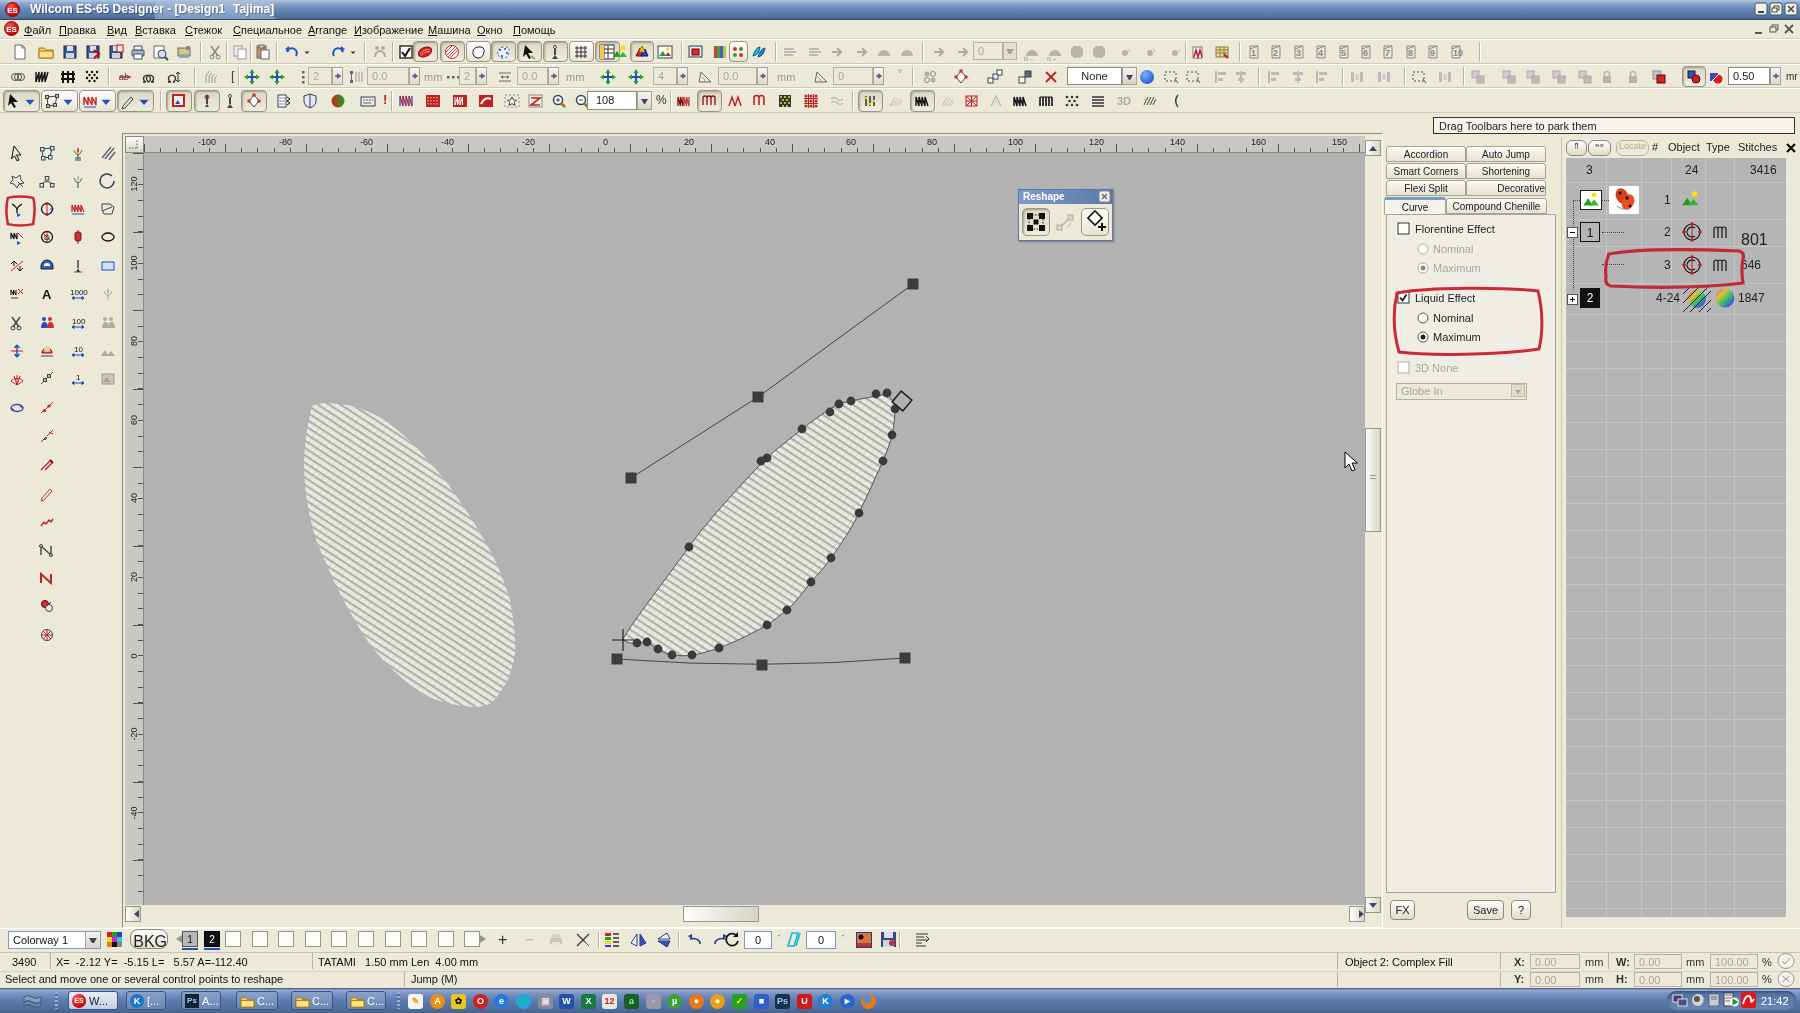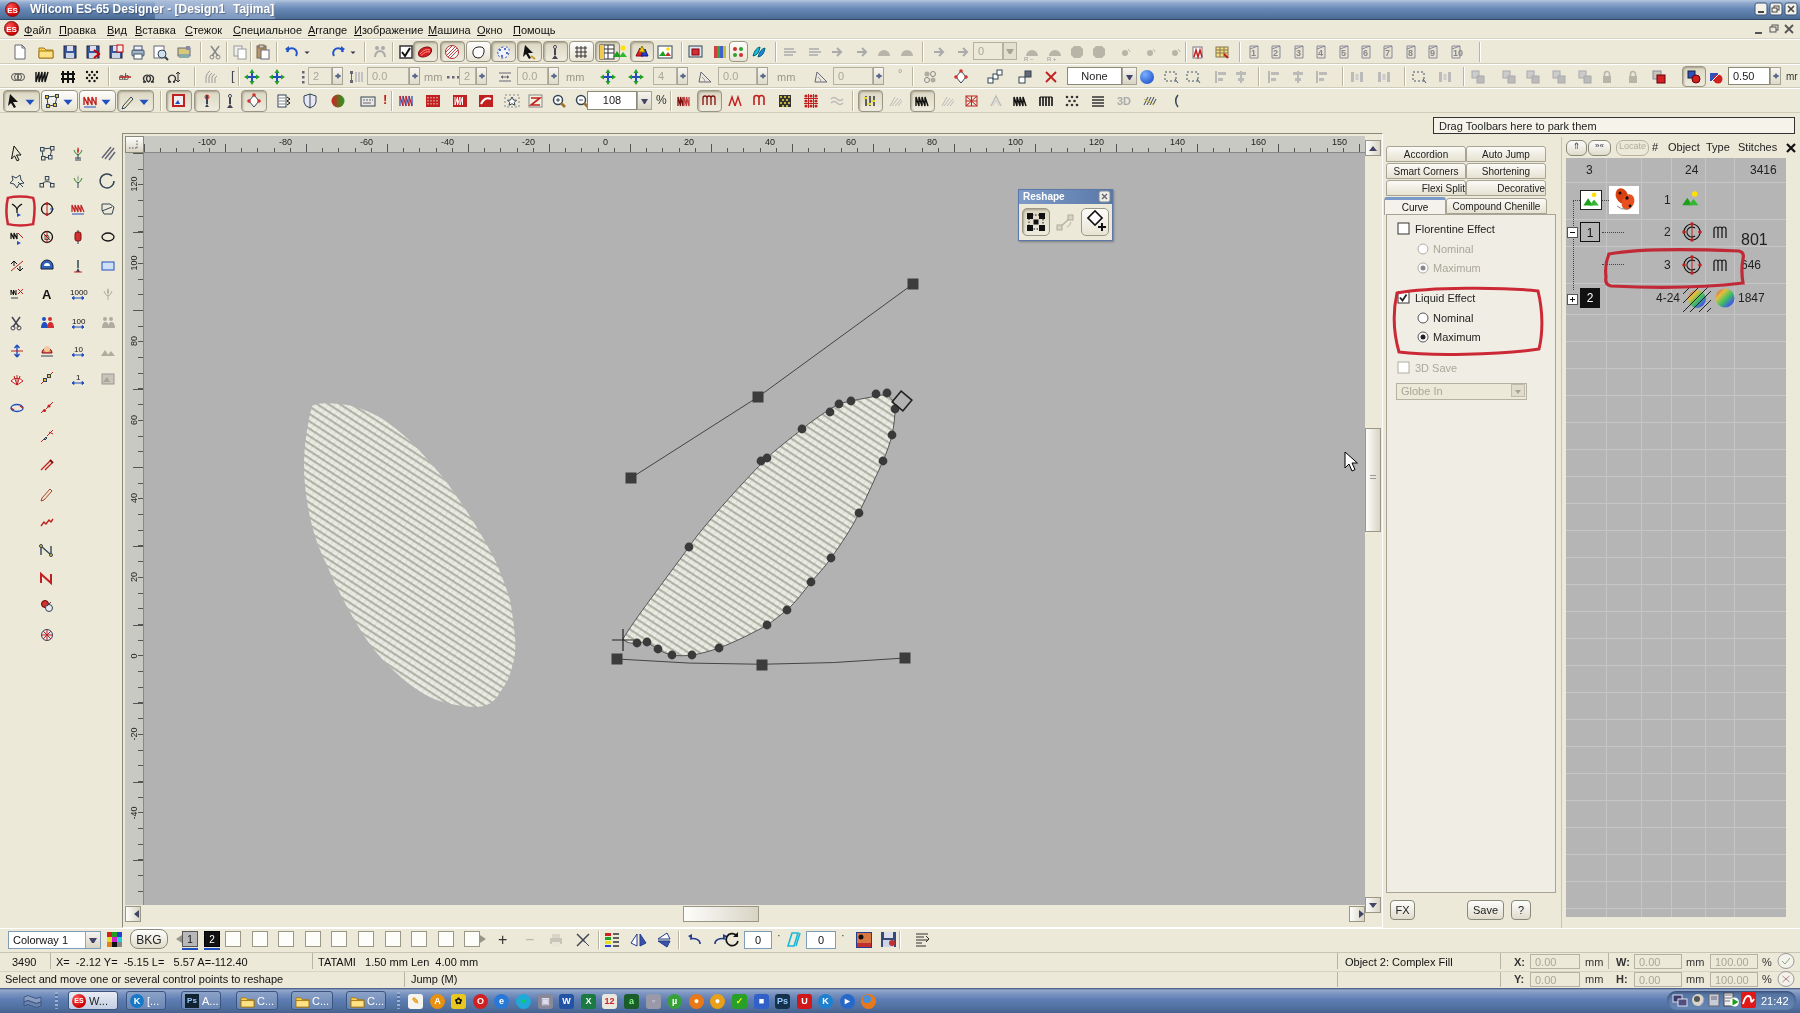--- a/index.html
+++ b/index.html
@@ -700,21 +700,21 @@
 <svg class="ic" style="left:551px;top:93px" width="16" height="16" viewBox="0 0 16 16">
     <circle cx="7" cy="7" r="4.5" fill="#fff" stroke="#345" stroke-width="1.5"></circle>
     <path d="M5 7 h4 M7 5 v4" stroke="#345"></path>
     <path d="M10 10 l4 4" stroke="#a07030" stroke-width="2.5"></path>
   </svg>
 <svg class="ic" style="left:574px;top:93px" width="16" height="16" viewBox="0 0 16 16">
     <circle cx="7" cy="7" r="4.5" fill="#fff" stroke="#345" stroke-width="1.5"></circle>
     <path d="M5 7 h4" stroke="#345"></path>
     <path d="M10 10 l4 4" stroke="#a07030" stroke-width="2.5"></path>
   </svg>
-<div class="inp" style="left:587px;top:91px;width:50px;height:19px;padding:2px 8px;border:1px solid #8a8a7a;color:#222;text-align:center;">108</div>
+<div class="inp" style="left:587px;top:91px;width:50px;height:19px;padding:2px 8px;border:1px solid #8a8a7a;color:#222;">108</div>
 <div class="abs" style="left:637px;top:91px;width:15px;height:19px;background:linear-gradient(#f6f5f0,#d8d4c4);border:1px solid #a8a494;">
     <div style="border:3px solid transparent;border-top:5px solid #446;margin:7px 3px;"></div>
   </div>
 <div class="abs" style="left:656px;top:93px;font-size:12px;color:#333;">%</div>
 <div class="sep" style="left:670px;top:91px;height:20px;"></div>
 <svg class="ic" style="left:676px;top:93px" width="16" height="16" viewBox="0 0 16 16">
     <path d="M2 13 v-9 l2.5 9 v-9 l2.5 9 v-9" stroke="#801010" fill="none" stroke-width="1.3"></path>
     <path d="M8 13 v-9 l2.5 9 v-9 l2.5 9 v-9" stroke="#c04040" fill="none" stroke-width="1.3"></path>
   </svg>
 <div class="tbtn on" style="left:697px;top:90px;width:25px;height:22px;"></div>
@@ -1169,21 +1169,21 @@
 <svg class="abs" style="left:66px;top:22px" width="21" height="21" viewBox="0 0 21 21">
       <rect x="5" y="1" width="10" height="10" fill="#fff" stroke="#111" stroke-width="1.6" transform="rotate(45 10 6)"></rect>
       <path d="M13 15 h8 M17 11 v8" stroke="#111" stroke-width="2"></path>
     </svg>
 </div>
 <div class="abs" style="left:1383px;top:137px;width:178px;height:791px;background:#ece9d8;"></div>
 <div class="abs" style="left:1386px;top:146px;width:80px;height:16px;background:linear-gradient(#fbfaf6,#e6e2d2);border:1px solid #a8a494;border-radius:3px 3px 0 0;font-size:10px;text-align:center;padding-top:2px;color:#222;">Accordion</div>
 <div class="abs" style="left:1466px;top:146px;width:80px;height:16px;background:linear-gradient(#fbfaf6,#e6e2d2);border:1px solid #a8a494;border-radius:3px 3px 0 0;font-size:10px;text-align:center;padding-top:2px;color:#222;">Auto Jump</div>
 <div class="abs" style="left:1386px;top:163px;width:80px;height:16px;background:linear-gradient(#fbfaf6,#e6e2d2);border:1px solid #a8a494;border-radius:3px 3px 0 0;font-size:10px;text-align:center;padding-top:2px;color:#222;">Smart Corners</div>
 <div class="abs" style="left:1466px;top:163px;width:80px;height:16px;background:linear-gradient(#fbfaf6,#e6e2d2);border:1px solid #a8a494;border-radius:3px 3px 0 0;font-size:10px;text-align:center;padding-top:2px;color:#222;">Shortening</div>
-<div class="abs" style="left:1386px;top:180px;width:80px;height:16px;background:linear-gradient(#fbfaf6,#e6e2d2);border:1px solid #a8a494;border-radius:3px 3px 0 0;font-size:10px;text-align:right;padding-top:2px;color:#222;">Flexi Split</div>
+<div class="abs" style="left:1386px;top:180px;width:80px;height:16px;background:linear-gradient(#fbfaf6,#e6e2d2);border:1px solid #a8a494;border-radius:3px 3px 0 0;font-size:10px;text-align:center;padding-top:2px;color:#222;">Flexi Split</div>
 <div class="abs" style="left:1466px;top:180px;width:80px;height:16px;background:linear-gradient(#fbfaf6,#e6e2d2);border:1px solid #a8a494;border-radius:3px 3px 0 0;font-size:10px;text-align:right;padding-top:2px;color:#222;">Decorative</div>
 <div class="abs" style="left:1384px;top:197px;width:62px;height:18px;background:#f4f2ea;border:1px solid #a8a494;border-bottom:none;border-top:3px solid #7a98c8;border-radius:3px 3px 0 0;font-size:10px;text-align:center;padding-top:2px;color:#111;">Curve</div>
 <div class="abs" style="left:1446px;top:198px;width:101px;height:16px;background:linear-gradient(#fbfaf6,#e6e2d2);border:1px solid #a8a494;border-radius:3px 3px 0 0;font-size:10px;text-align:center;padding-top:2px;color:#222;">Compound Chenille</div>
 <div class="abs" style="left:1386px;top:214px;width:170px;height:679px;background:#f0eee4;border:1px solid #a8a494;"></div>
 <svg class="abs" style="left:1397px;top:222px" width="13" height="13">
     <rect x="1" y="1" width="11" height="11" fill="#fff" stroke="#333"></rect>
   </svg>
 <div class="abs" style="left:1415px;top:223px;font-size:11px;color:#222;">Florentine Effect</div>
 <svg class="abs" style="left:1417px;top:243px" width="12" height="12">
     <circle cx="6" cy="6" r="5" fill="#fff" stroke="#b0aca0"></circle>
@@ -1204,21 +1204,21 @@
   </svg>
 <div class="abs" style="left:1433px;top:312px;font-size:11px;color:#222;">Nominal</div>
 <svg class="abs" style="left:1417px;top:331px" width="12" height="12">
     <circle cx="6" cy="6" r="5" fill="#fff" stroke="#555"></circle>
     <circle cx="6" cy="6" r="2.5" fill="#222"></circle>
   </svg>
 <div class="abs" style="left:1433px;top:331px;font-size:11px;color:#222;">Maximum</div>
 <svg class="abs" style="left:1397px;top:361px" width="13" height="13">
     <rect x="1" y="1" width="11" height="11" fill="#fff" stroke="#b0aca0"></rect>
   </svg>
-<div class="abs" style="left:1415px;top:362px;font-size:11px;color:#aaa69a;">3D Save</div>
+<div class="abs" style="left:1415px;top:362px;font-size:11px;color:#aaa69a;">3D None</div>
 <div class="abs" style="left:1396px;top:383px;width:131px;height:17px;background:#ece9d8;border:1px solid #b5b2a4;font-size:11px;color:#aaa69a;padding:1px 4px;">Globe In<div class="abs" style="right:1px;top:0px;width:14px;height:13px;background:#e0dccc;border:1px solid #c0bcac;">
       <div style="border:3px solid transparent;border-top:4px solid #a8a494;margin:5px 3px;"></div>
     </div></div>
 <svg class="abs" style="left:1389px;top:283px" width="158" height="76" viewBox="0 0 158 76">
     <path d="M8 10 C40 4 115 4 149 8 C154 28 154 50 150 66 C110 72 40 73 10 69 C4 48 4 28 8 10 Z" fill="none" stroke="#cc2936" stroke-width="3"></path>
   </svg>
 <div class="abs" style="left:1390px;top:900px;width:25px;height:20px;border:1px solid #8a8a7a;border-radius:4px;background:linear-gradient(#fdfdfb,#e0dccc);font-size:11px;text-align:center;padding-top:3px;color:#222;">FX</div>
 <div class="abs" style="left:1467px;top:900px;width:37px;height:20px;border:1px solid #8a8a7a;border-radius:4px;background:linear-gradient(#fdfdfb,#e0dccc);font-size:11px;text-align:center;padding-top:3px;color:#222;">Save</div>
 <div class="abs" style="left:1511px;top:900px;width:20px;height:20px;border:1px solid #8a8a7a;border-radius:4px;background:linear-gradient(#fdfdfb,#e0dccc);font-size:11px;text-align:center;padding-top:3px;color:#222;">?</div>
 <div class="abs" style="left:1561px;top:137px;width:239px;height:791px;background:#ece9d8;border-left:1px solid #c8c4b4;"></div>
@@ -1382,21 +1382,21 @@
       <rect x="5" y="0" width="5" height="5" fill="#20a020"></rect>
       <rect x="10" y="0" width="5" height="5" fill="#2040d0"></rect>
       <rect x="0" y="5" width="5" height="5" fill="#e0e020"></rect>
       <rect x="5" y="5" width="5" height="5" fill="#d020d0"></rect>
       <rect x="10" y="5" width="5" height="5" fill="#20d0d0"></rect>
       <rect x="0" y="10" width="5" height="5" fill="#e08020"></rect>
       <rect x="5" y="10" width="5" height="5" fill="#111"></rect>
       <rect x="10" y="10" width="5" height="5" fill="#888"></rect>
     </g>
   </svg>
-<div class="abs" style="left:130px;top:929px;width:38px;height:20px;border:1px solid #8a8a7a;border-radius:8px;background:linear-gradient(#fdfdfb,#e0dccc);font-size:12px;text-align:center;padding-top:3px;color:#222;">BKG</div>
+<div class="abs" style="left:130px;top:929px;width:38px;height:20px;border:1px solid #8a8a7a;border-radius:8px;background:linear-gradient(#fdfdfb,#e0dccc);font-size:16px;text-align:right;padding-top:3px;color:#222;">BKG</div>
 <div class="abs" style="left:172px;top:935px;border:4px solid transparent;border-right:6px solid #98948a;width:0;height:0;"></div>
 <div class="abs" style="left:182px;top:931px;width:16px;height:16px;background:#b8b8b8;border:1px solid #555;font-size:10px;text-align:center;padding-top:2px;color:#111;">1</div>
 <div class="abs" style="left:182px;top:948px;width:16px;height:2px;background:#2050c0;"></div>
 <div class="abs" style="left:204px;top:931px;width:16px;height:16px;background:#111;border:1px solid #000;font-size:10px;text-align:center;padding-top:2px;color:#fff;">2</div>
 <div class="abs" style="left:204px;top:948px;width:16px;height:2px;background:#2050c0;"></div>
 <div class="abs" style="left:225px;top:931px;width:16px;height:16px;background:#fdfdfa;border:1px solid #9a9787;"></div>
 <div class="abs" style="left:252px;top:931px;width:16px;height:16px;background:#fdfdfa;border:1px solid #9a9787;"></div>
 <div class="abs" style="left:278px;top:931px;width:16px;height:16px;background:#fdfdfa;border:1px solid #9a9787;"></div>
 <div class="abs" style="left:305px;top:931px;width:16px;height:16px;background:#fdfdfa;border:1px solid #9a9787;"></div>
 <div class="abs" style="left:331px;top:931px;width:16px;height:16px;background:#fdfdfa;border:1px solid #9a9787;"></div>

